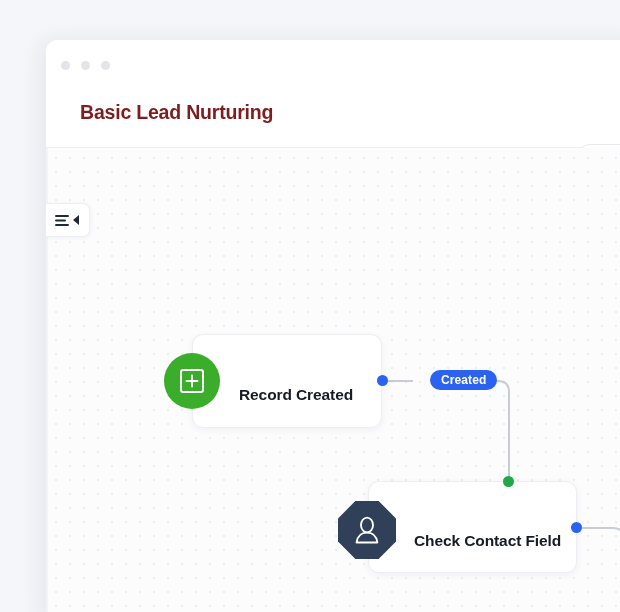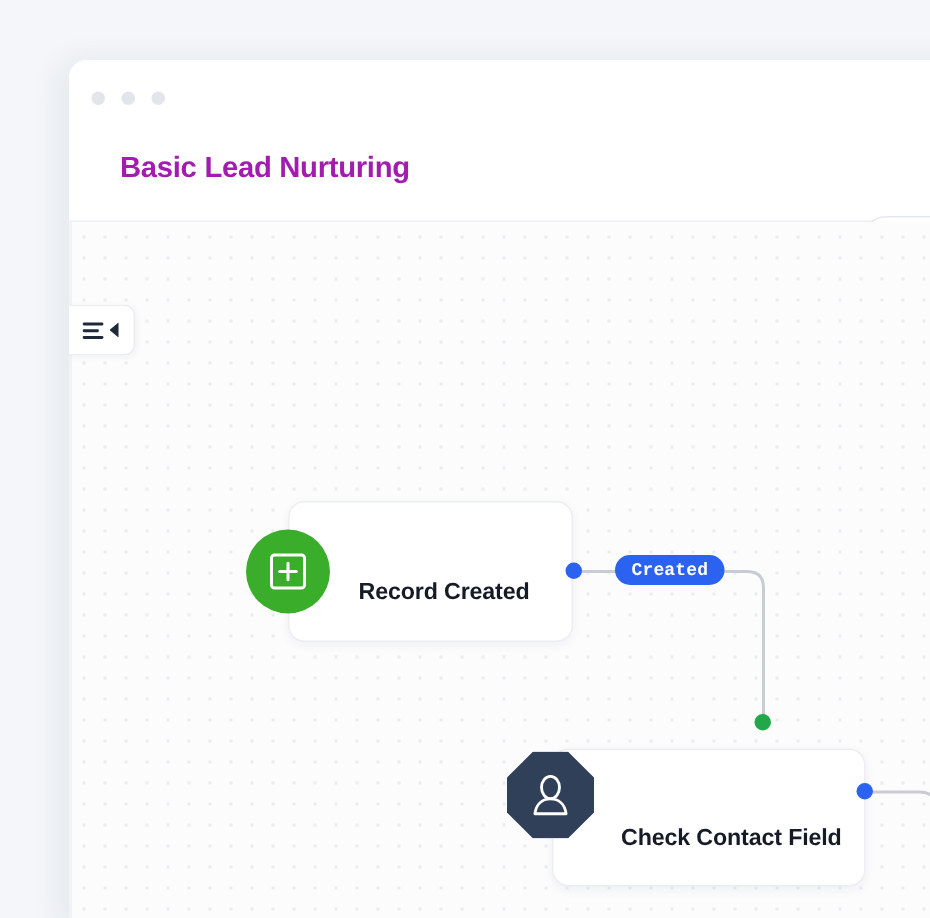--- a/index.html
+++ b/index.html
@@ -69,21 +69,21 @@
     height: 70px;
     background: #ffffff;
     border-bottom: 1px solid #edeff3;
   }
   .page-title {
     position: absolute;
     left: 34px;
     top: 23px;
     font-size: 19.5px;
     font-weight: bold;
-    color: #a21caf;
+    color: #7f1d1d;
     letter-spacing: -0.2px;
     white-space: nowrap;
   }
   .search-box {
     position: absolute;
     left: 528px;
     top: 66px;
     width: 150px;
     height: 34px;
     border: 1px solid #e6e8ee;
@@ -198,21 +198,21 @@
   
   #node-record-created {
     left: 146px; top: 186px;
     width: 190px; height: 94px;
     padding-left: 46px;
   }
   #icon-record-created { left: 118px; top: 205px; }
 
   
   #node-check-contact {
-    left: 322px; top: 351px;
+    left: 322px; top: 333px;
     width: 209px; height: 92px;
     padding-left: 45px;
   }
   #icon-check-contact { left: 292px; top: 353px; }
 
   
   .port {
     position: absolute;
     width: 11px; height: 11px;
     border-radius: 50%;
@@ -231,21 +231,21 @@
     border-radius: 10px;
     display: flex;
     align-items: center;
     justify-content: center;
     padding: 0 11px;
     font-size: 12px;
     font-weight: bold;
     color: #ffffff;
     letter-spacing: 0.1px;
   }
-  #badge-created { left: 364px; top: 222px; background: #2b63f0; font-family: Liberation Mono, monospace; }
+  #badge-created { left: 384px; top: 222px; background: #2b63f0; }
 </style>
 </head>
 <body>
 
 <div id="page-root">
 
   <div class="app-window">
 
     <div class="titlebar">
       <div class="dots">

